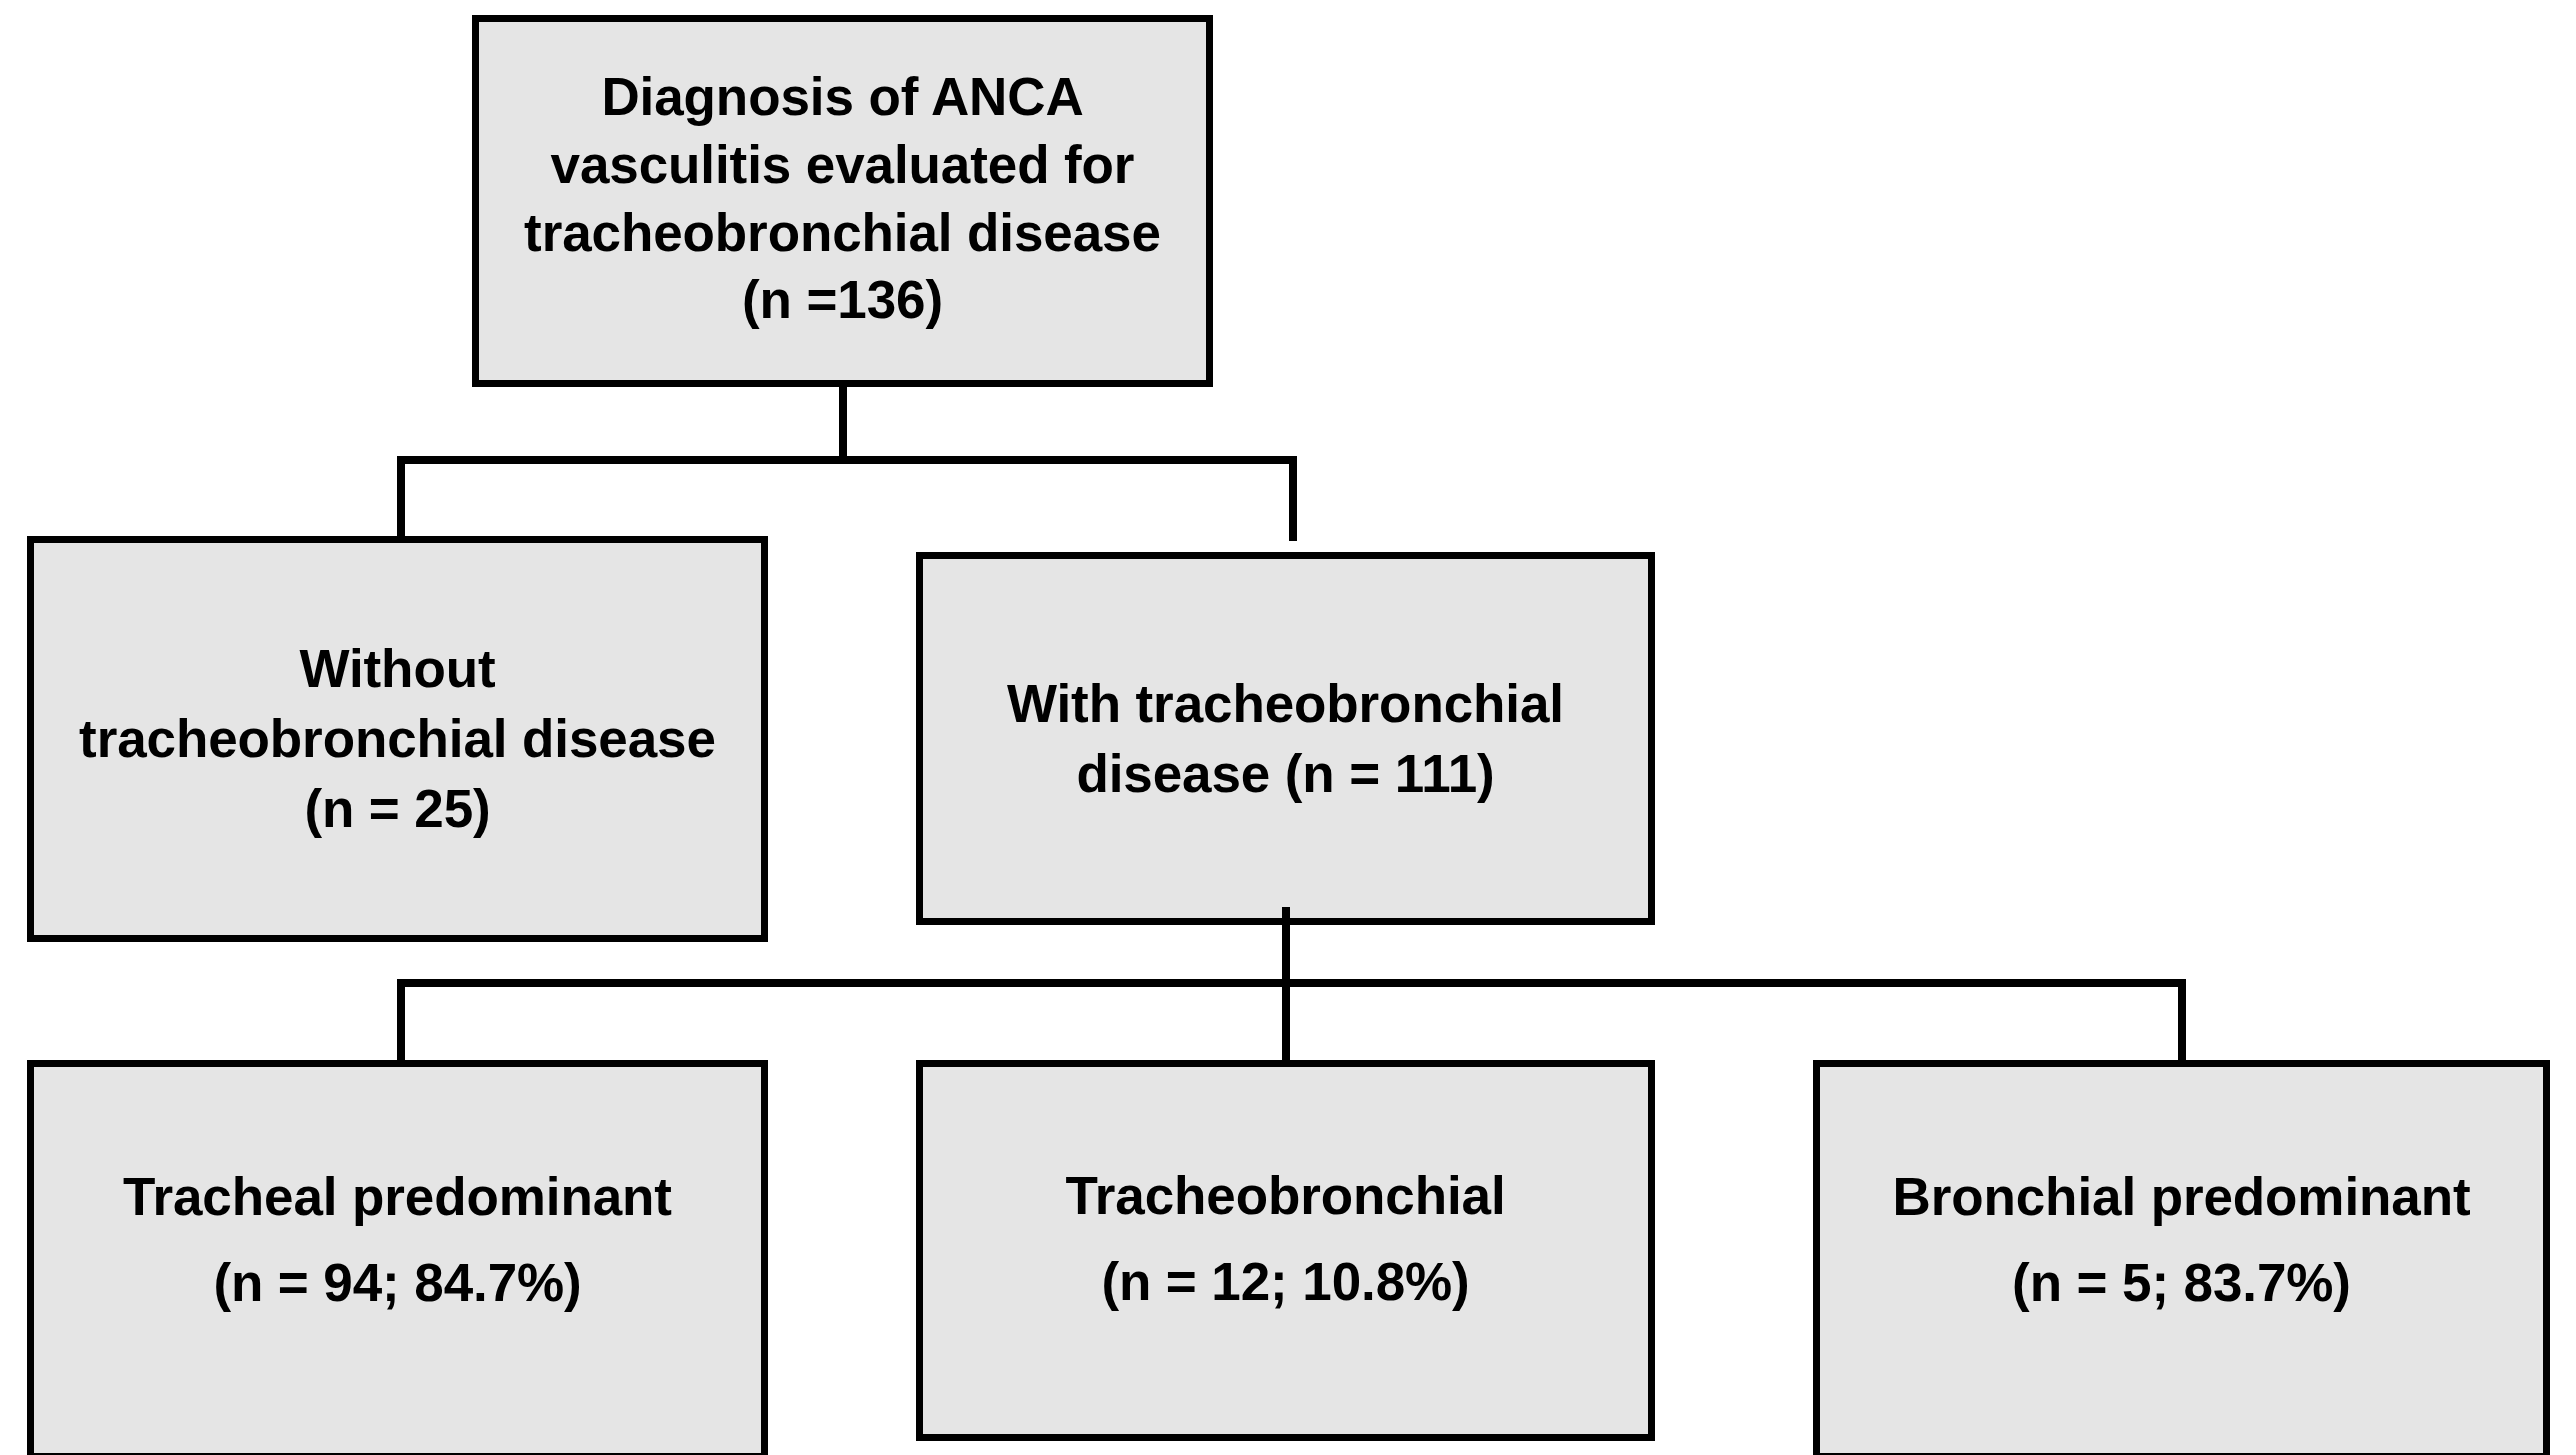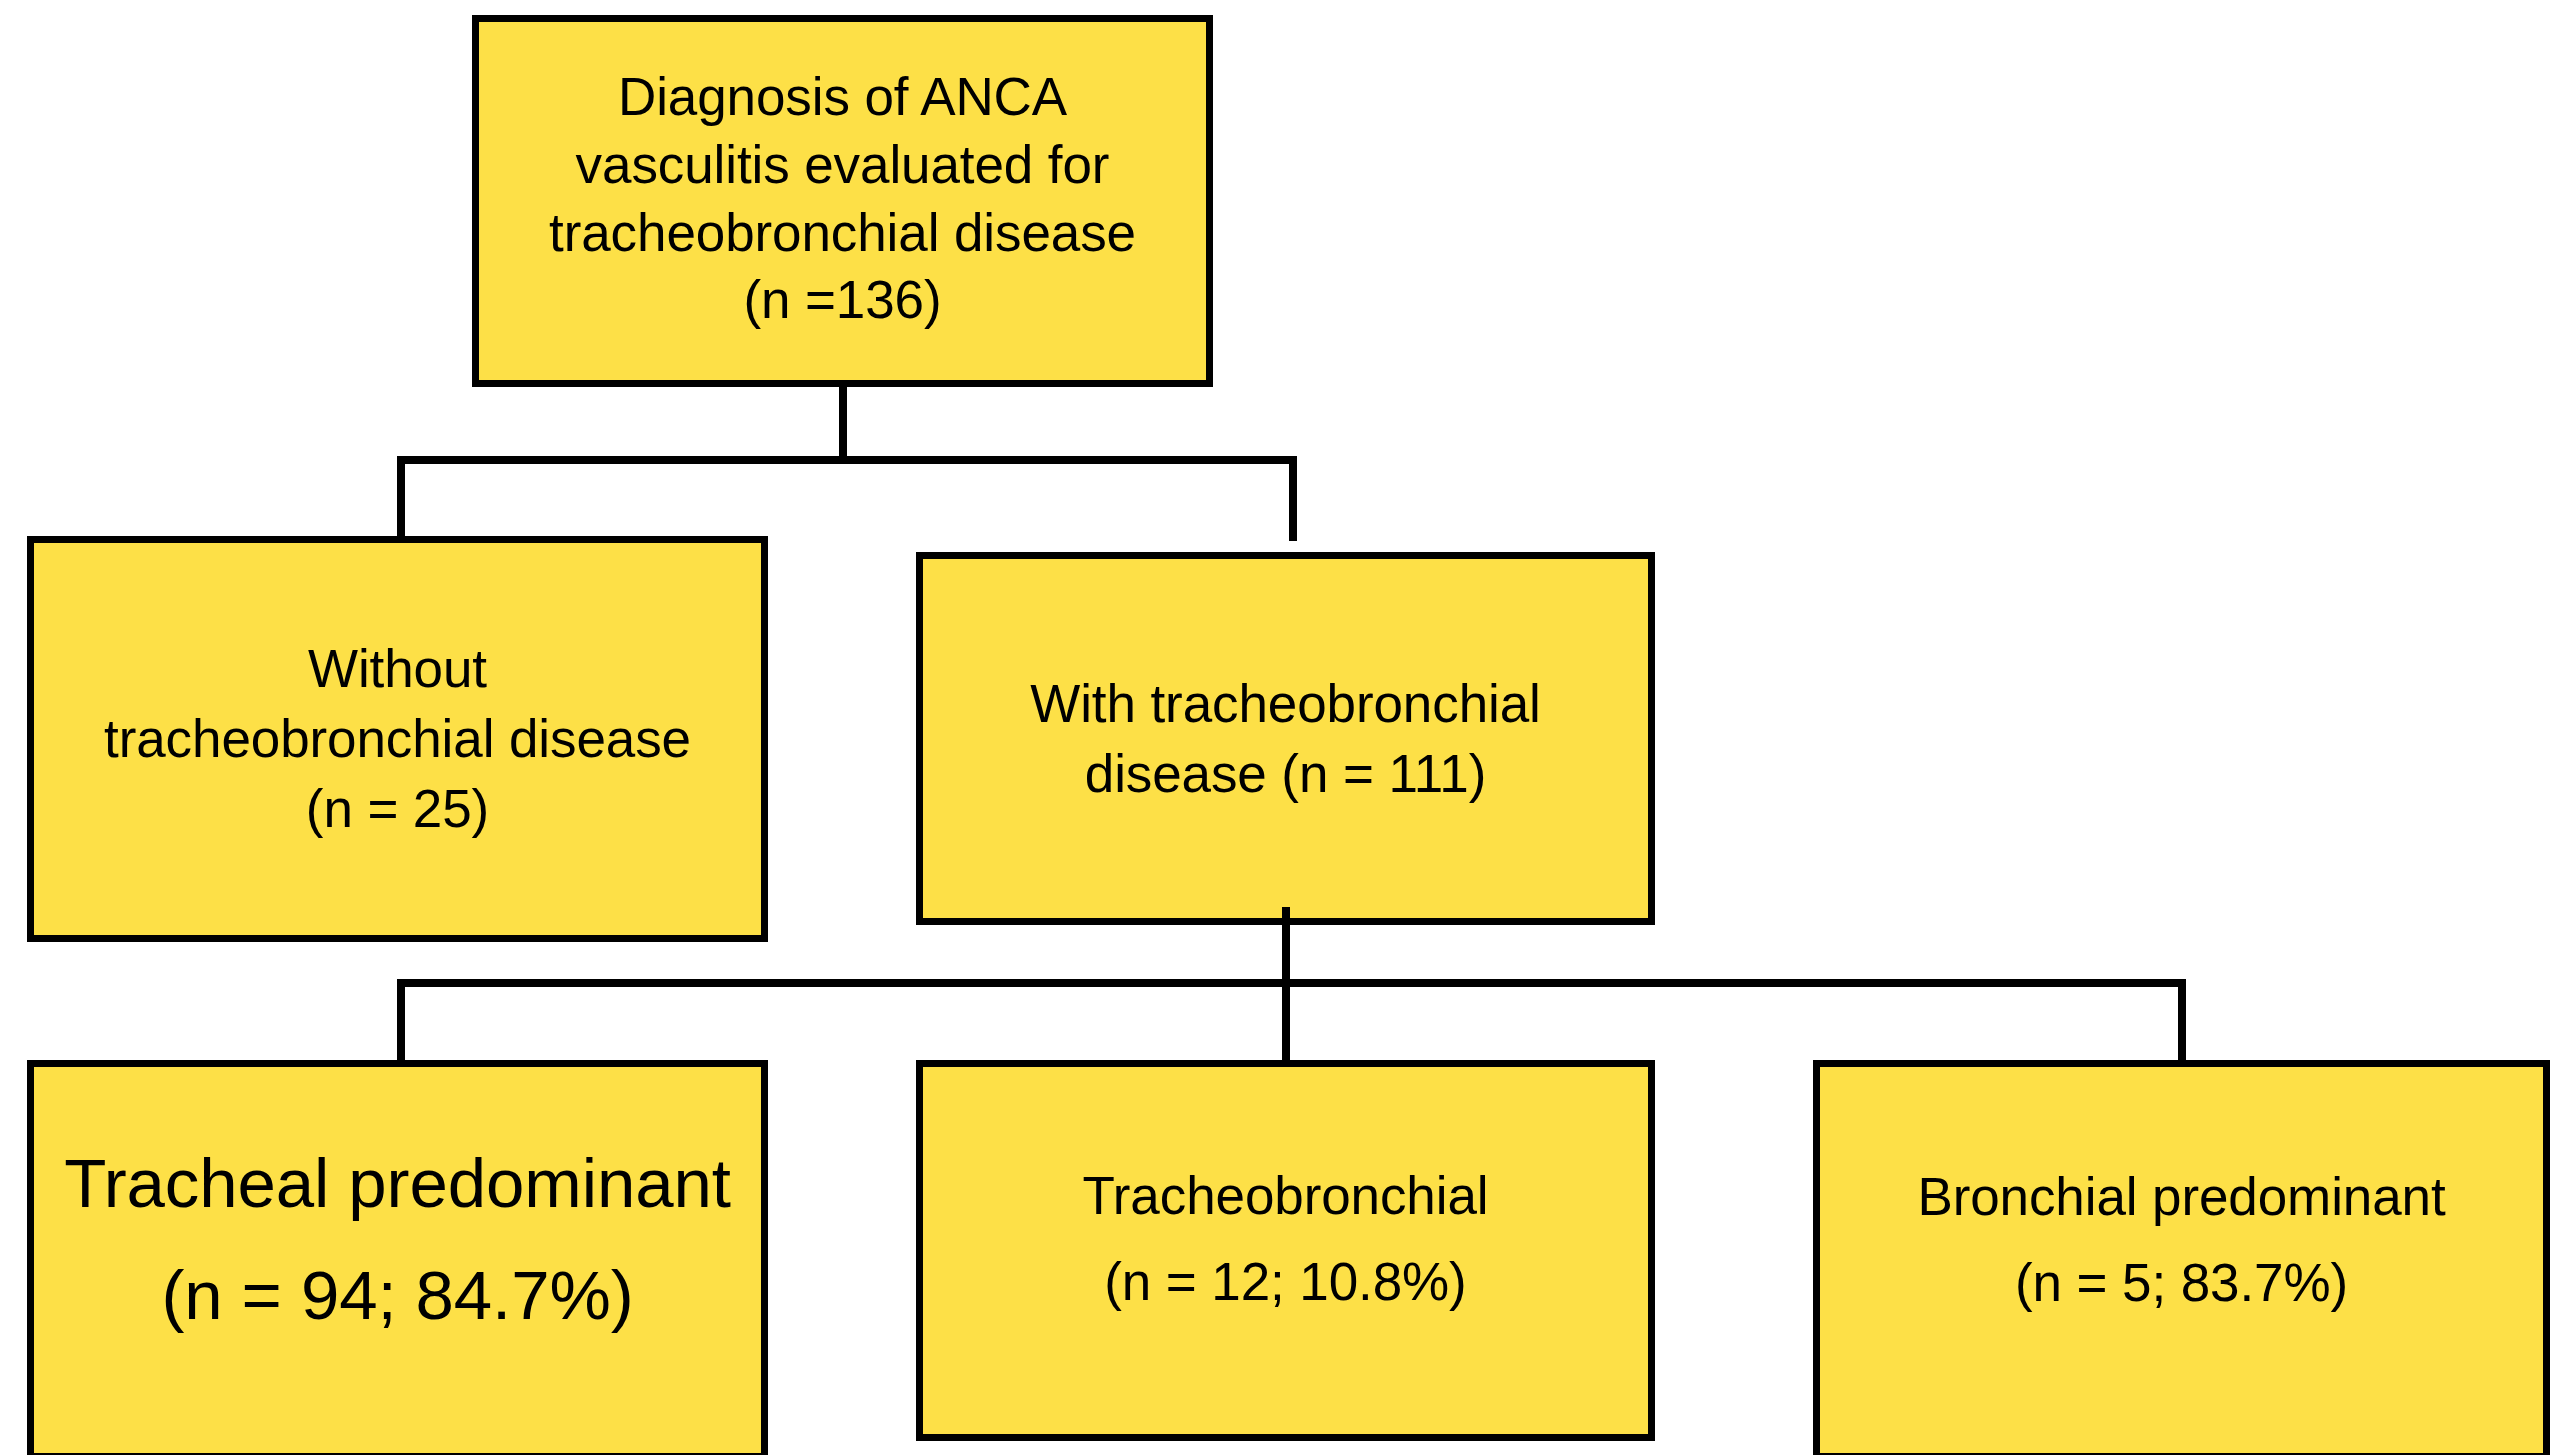--- a/index.html
+++ b/index.html
@@ -13,26 +13,27 @@
     width: 2576px;
     height: 1456px;
     background: #ffffff;
     overflow: hidden;
     font-family: "Liberation Sans", "DejaVu Sans", sans-serif;
   }
   .node {
     position: absolute;
     box-sizing: border-box;
     border: 7.7px solid #000000;
-    background: #fde047;
+    background: #e5e5e5;
     display: flex;
     align-items: center;
     justify-content: center;
     text-align: center;
     color: #000000;
+    font-weight: bold;
   }
   .node-text {
     display: block;
     width: 100%;
     font-size: 53px;
     line-height: 1.30;
     letter-spacing: -0.1px;
     white-space: pre-line;
     padding: 0 15.4px;
     box-sizing: border-box;
@@ -41,21 +42,21 @@
   #node-root      { left: 472px;  top: 14.7px;   width: 741px; height: 372px; }
   #node-without   { left: 27px;   top: 536px;  width: 741px; height: 406px; }
   #node-with      { left: 916px; top: 552px;  width: 739px; height: 373px; }
   #node-tracheal  { left: 27px;   top: 1060px; width: 741px; height: 400px; }
   #node-tracheobr { left: 916px; top: 1060px; width: 739px; height: 381px; }
   #node-bronchial { left: 1813px; top: 1060px; width: 737px; height: 400px; }
 
   #node-root .node-text      { font-size: 53px; line-height: 1.28; padding-bottom: 4.2px;}
   #node-without .node-text   { font-size: 53px; line-height: 1.32; }
   #node-with .node-text      { font-size: 53px; line-height: 1.32; }
-  #node-tracheal .node-text  { font-size: 69px; line-height: 1.62; margin-top: -41px; }
+  #node-tracheal .node-text  { font-size: 53px; line-height: 1.62; margin-top: -41px; }
   #node-tracheobr .node-text { font-size: 53px; line-height: 1.62; margin-top: -24px; }
   #node-bronchial .node-text { font-size: 53px; line-height: 1.62; margin-top: -41px; }
 
   
   .conn {
     position: absolute;
     background: #000000;
   }
   .conn-v { width: 7.7px; }
   .conn-h { height: 7.7px; }

